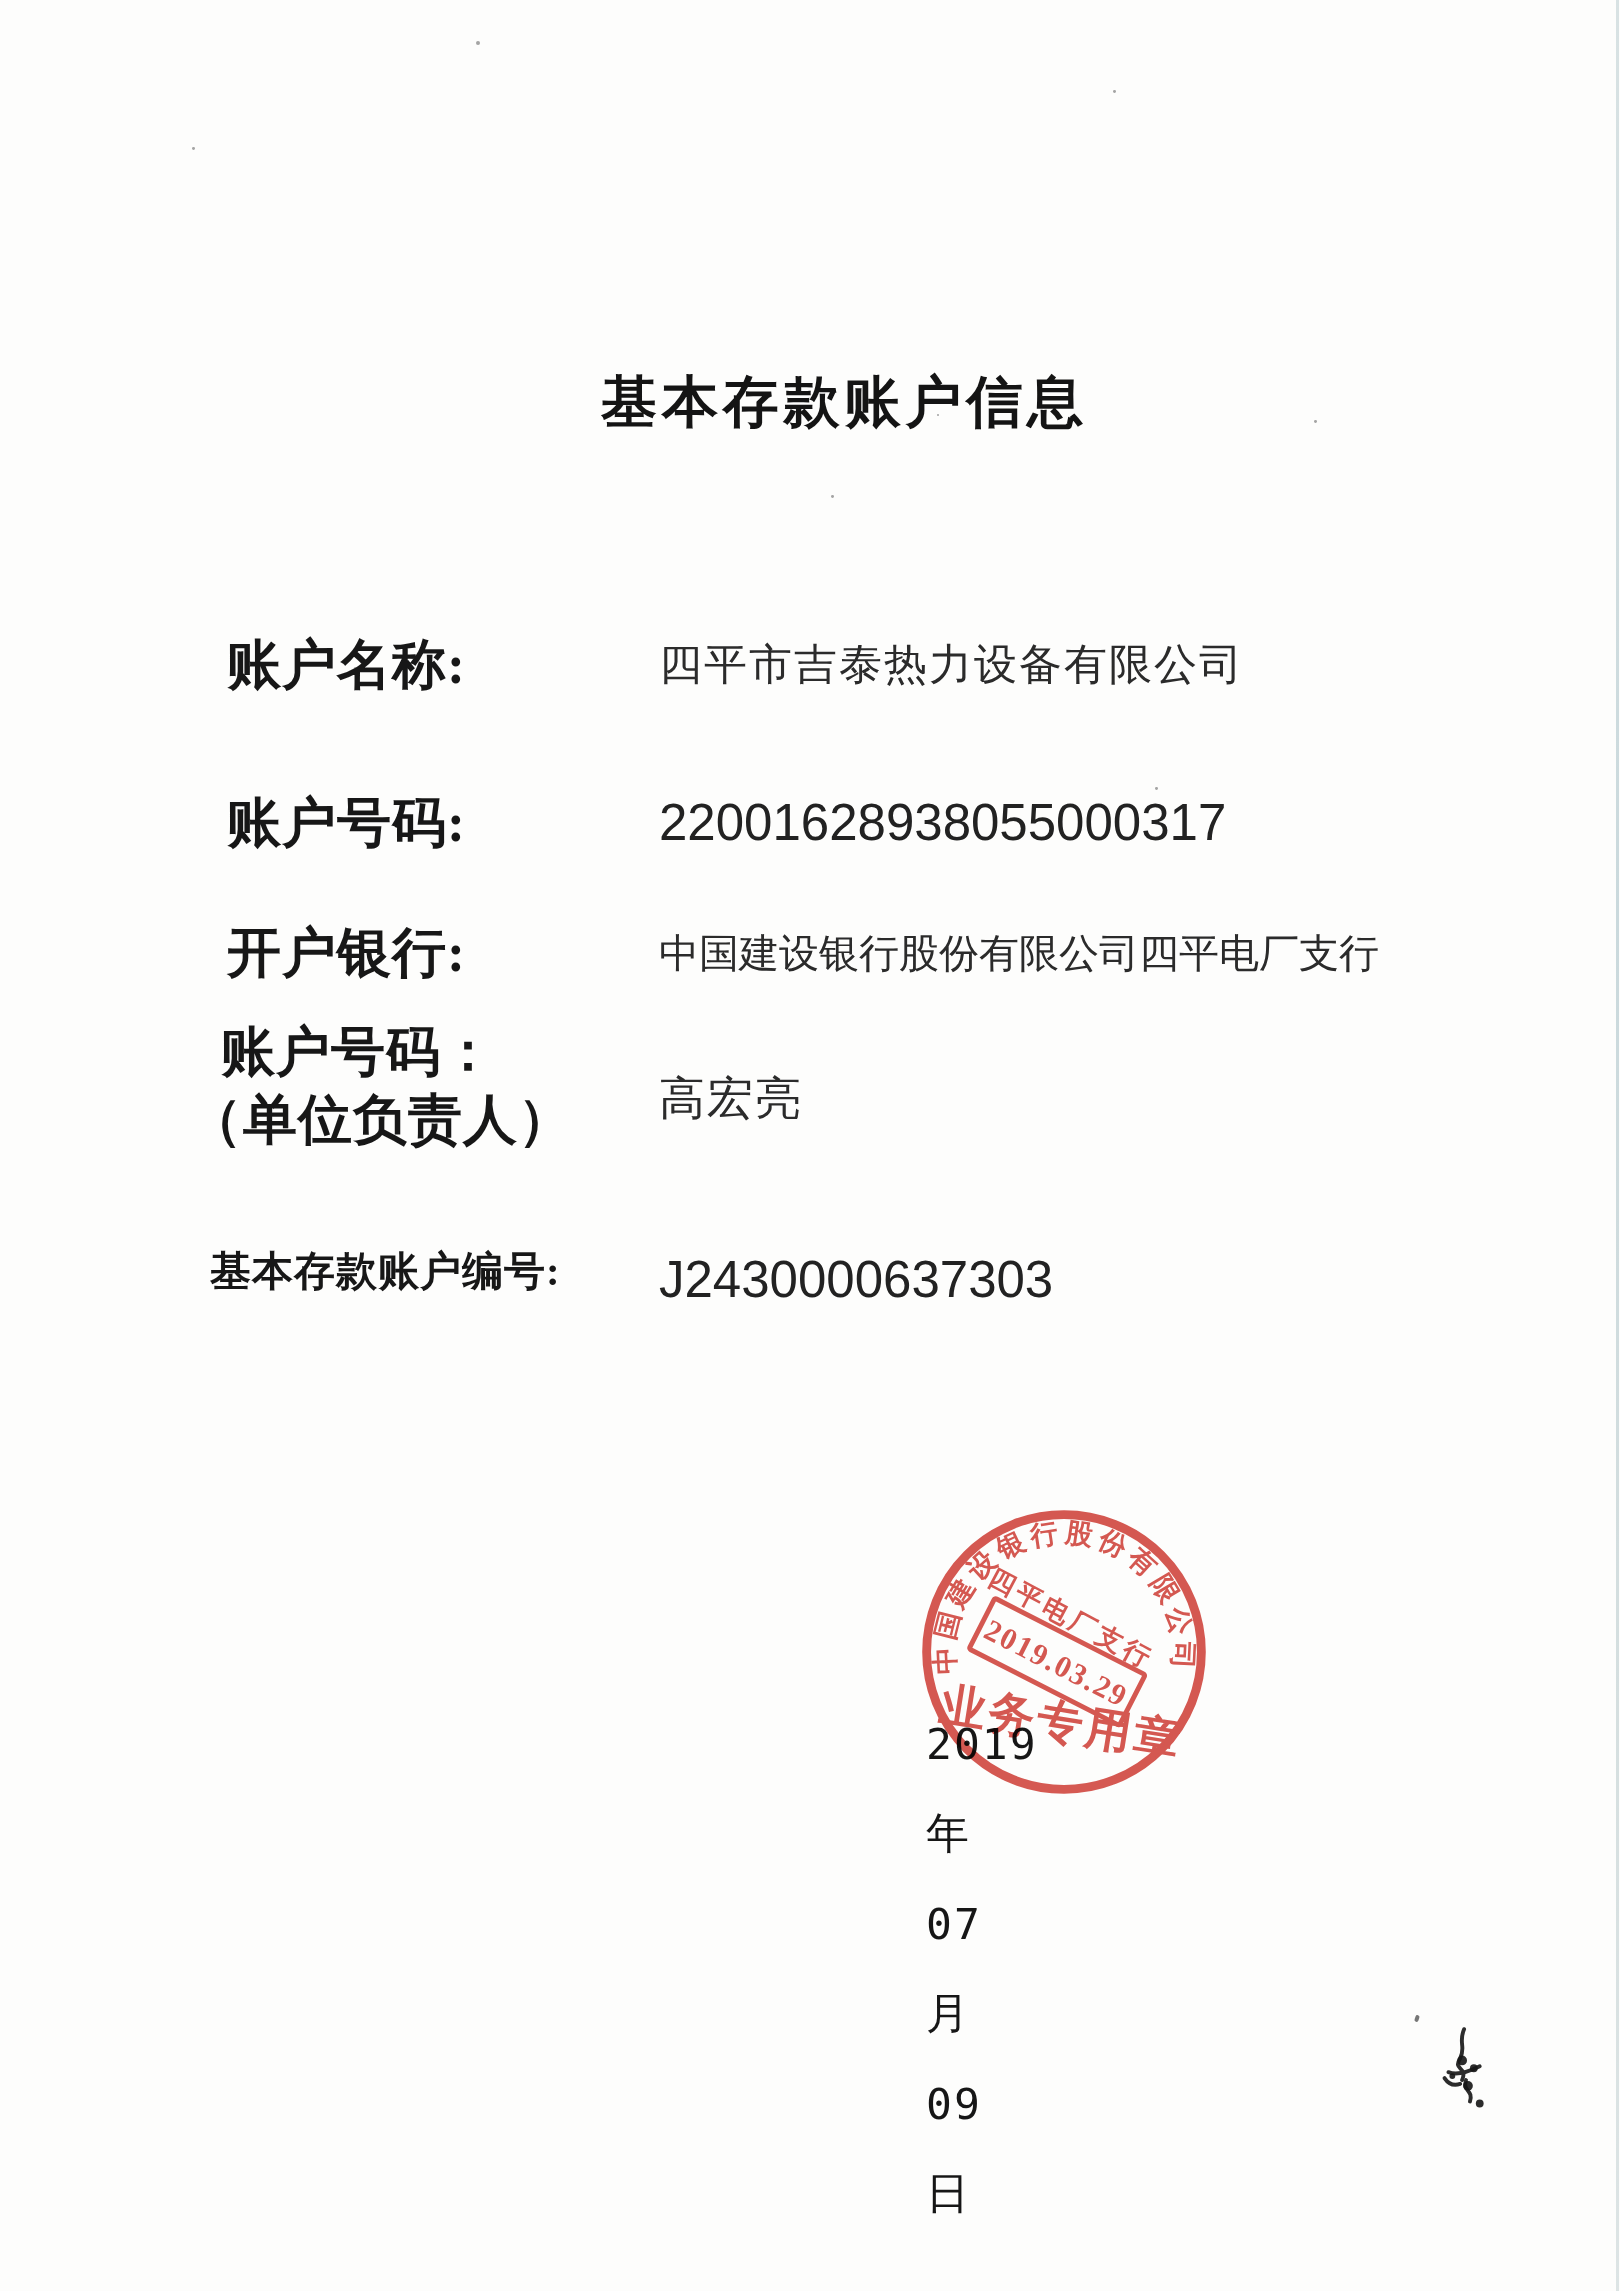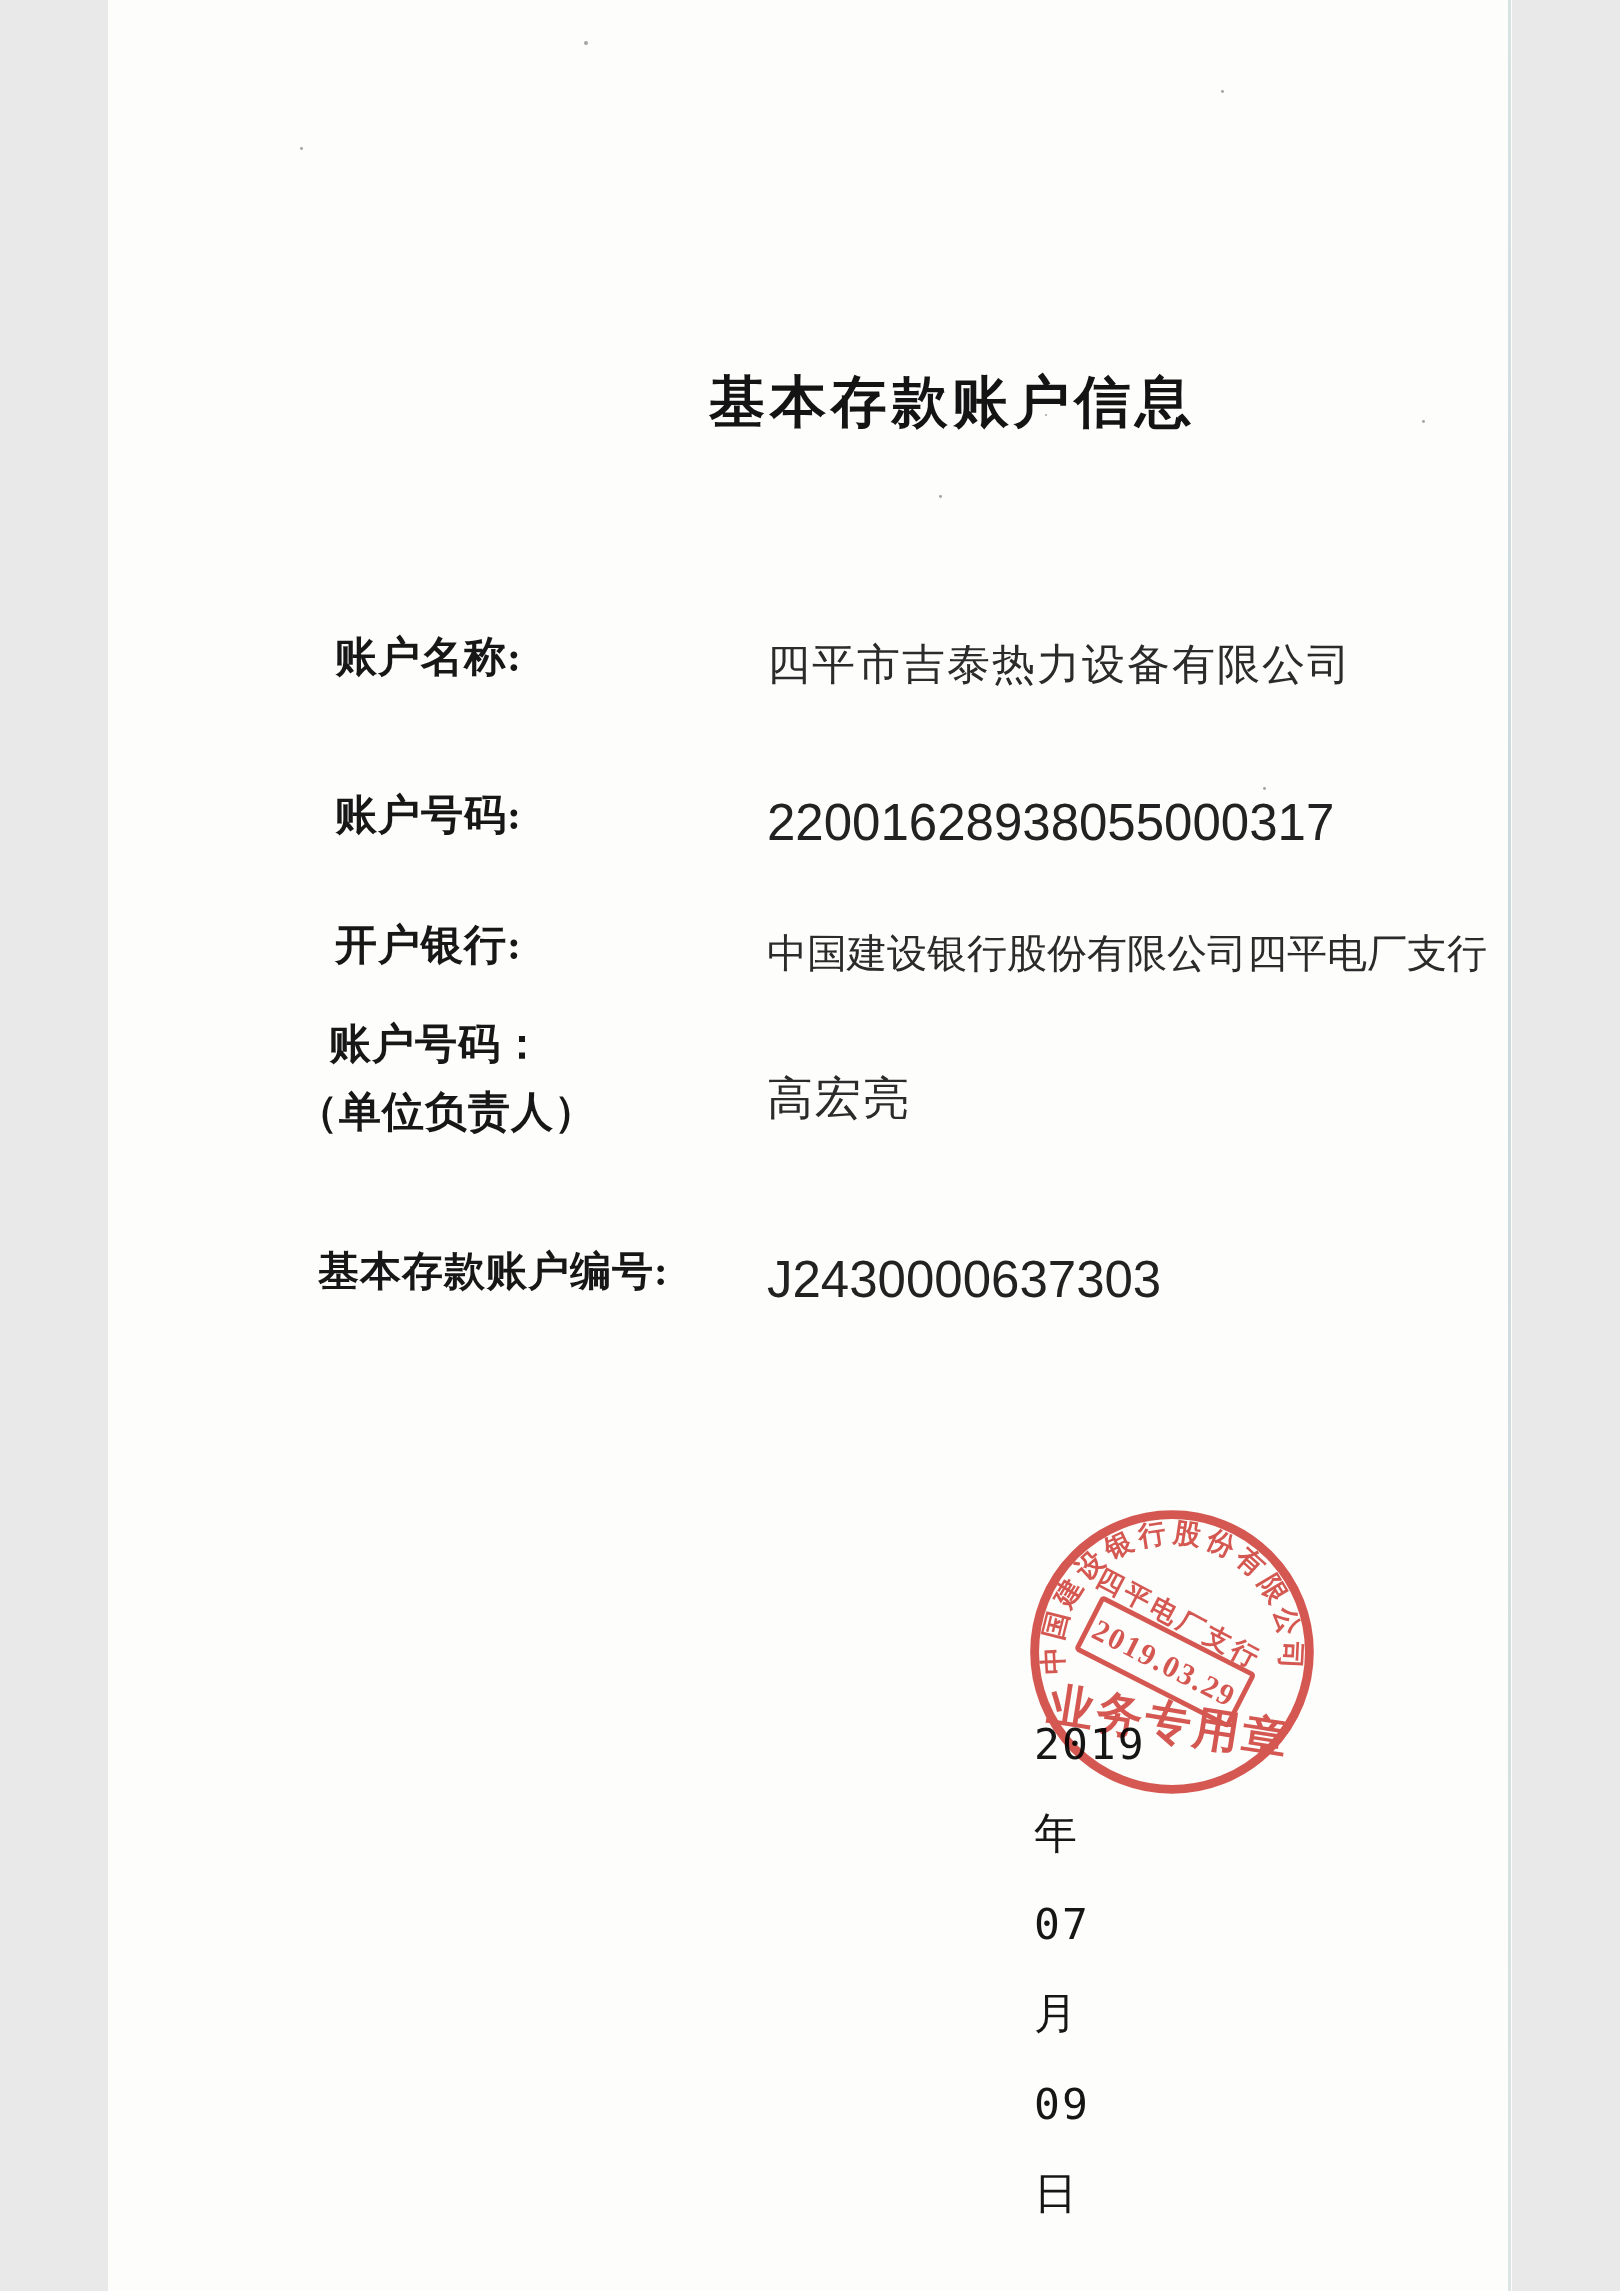--- a/index.html
+++ b/index.html
@@ -1,27 +1,27 @@
 <!DOCTYPE html>
 <html><head>
 <meta charset="utf-8">
 <style>
   html,body { margin:0; padding:0; background:#e9e9e9; }
   .page {
-    position:relative; width:1404px; height:2292px;
+    position:relative; width:1620px; height:2292px;
     background:#fdfdfc; overflow:hidden; margin:0 auto;
     font-family:"Liberation Serif", serif; color:#1e1e1e;
   }
   .doc-title {
     position:absolute; left:601px; top:365px;
     font-size:56px; font-weight:bold; letter-spacing:4.9px; color:#141414;
     white-space:nowrap;
   }
   .field-label {
-    position:absolute; font-size:42px; font-weight:bold;
+    position:absolute; font-size:54px; font-weight:bold;
     color:#171717; letter-spacing:1px; white-space:nowrap;
   }
   .field-value {
     position:absolute; font-size:43px; color:#2b2b2b;
     letter-spacing:2px; white-space:nowrap;margin-top:12px;
   }
   .field-value.bank { font-size:40px; letter-spacing:0; }
   .field-value.num {
     font-family:"Liberation Sans", sans-serif; font-size:51px;
     letter-spacing:0; color:#222;

